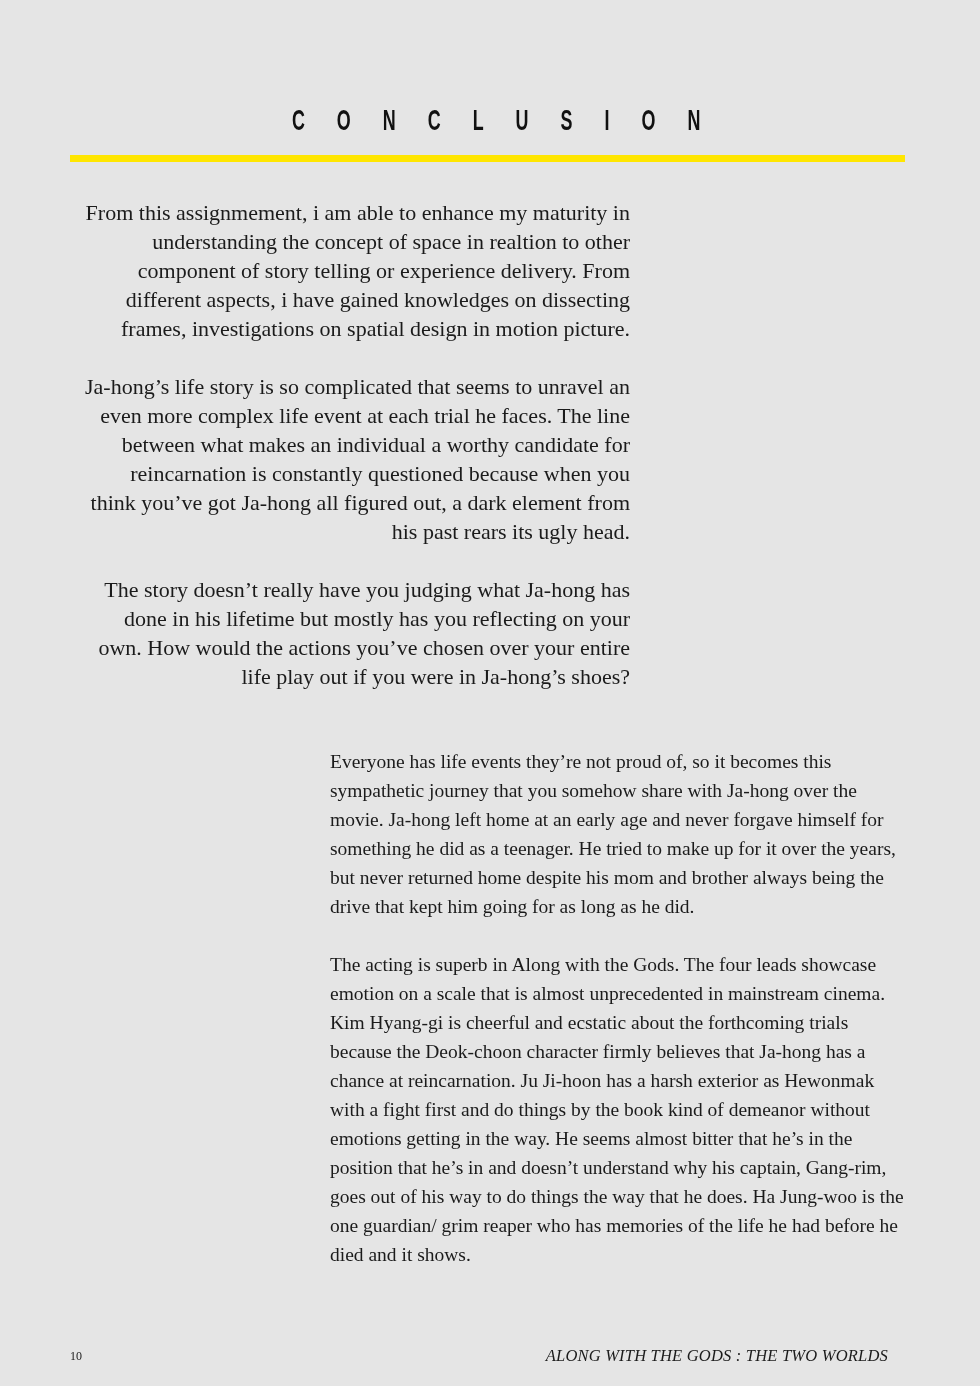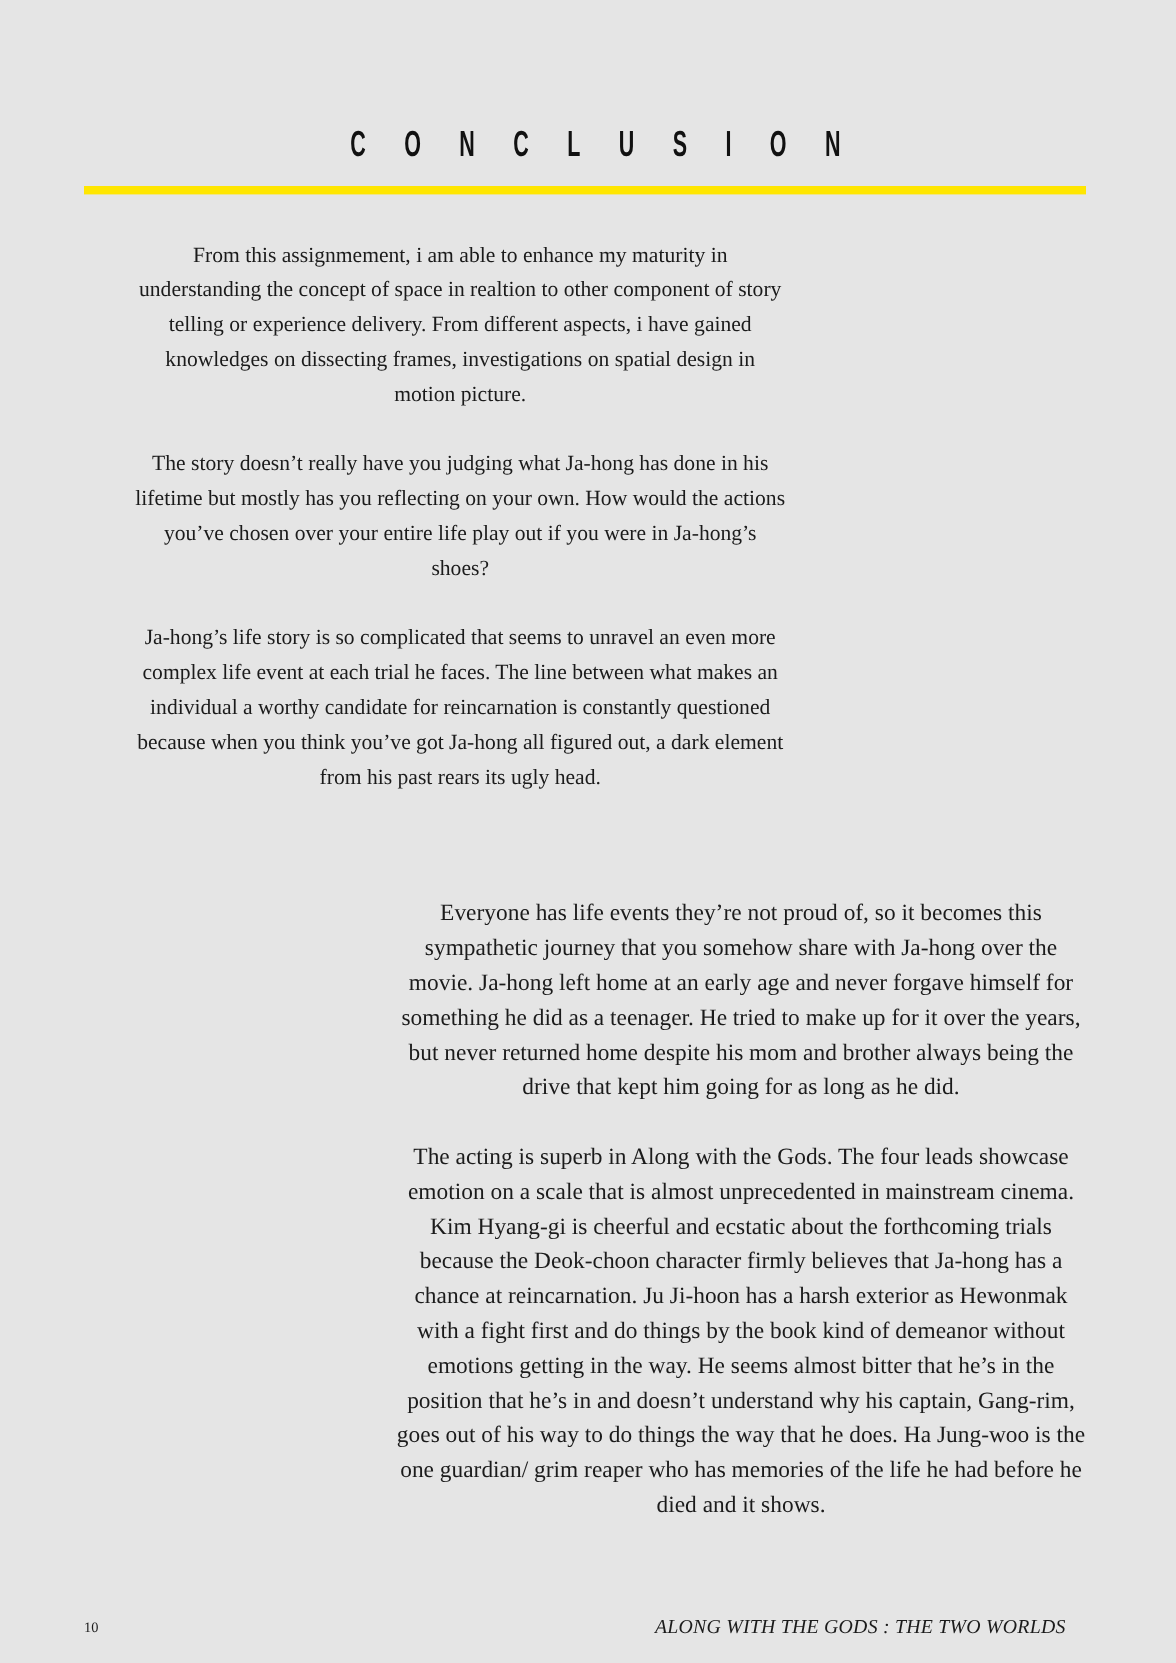--- a/index.html
+++ b/index.html
@@ -45,33 +45,32 @@
     left: 70px;
     width: 835px;
     height: 7px;
     background: #ffe600;
   }
   .col-left {
     position: absolute;
     top: 198px;
     left: 85px;
     width: 545px;
-    font-size: 18px;
+    font-size: 22px;
     line-height: 29px;
-    text-align: center;
-    margin-left: 26px;
+    text-align: right;
   }
   .col-right {
     position: absolute;
     top: 747px;
     left: 330px;
     width: 575px;
     font-size: 19.5px;
     line-height: 29px;
-    text-align: center;
+    text-align: left;
   }
   .col-left p, .col-right p {
     margin: 0 0 29px 0;
   }
   .footer-pagenum {
     position: absolute;
     left: 70px;
     bottom: 20px;
     font-size: 12px;
     line-height: 20px;
@@ -92,22 +91,22 @@
 <div class="page">
 
   <div class="heading-wrap">
     <span class="heading">CONCLUSION</span>
   </div>
 
   <div class="accent-rule" style="background-color: rgb(255, 230, 0);"></div>
 
   <div class="col-left">
     <p>From this assignmement, i am able to enhance my maturity in understanding the concept of space in realtion to other component of story telling or experience delivery. From different aspects, i have gained knowledges on dissecting frames, investigations on spatial design in motion picture.</p>
+    <p>Ja-hong’s life story is so complicated that seems to unravel an even more complex life event at each trial he faces. The line between what makes an individual a worthy candidate for reincarnation is constantly questioned because when you think you’ve got Ja-hong all figured out, a dark element from his past rears its ugly head.</p>
     <p>The story doesn’t really have you judging what Ja-hong has done in his lifetime but mostly has you reflecting on your own. How would the actions you’ve chosen over your entire life play out if you were in Ja-hong’s shoes?</p>
-    <p>Ja-hong’s life story is so complicated that seems to unravel an even more complex life event at each trial he faces. The line between what makes an individual a worthy candidate for reincarnation is constantly questioned because when you think you’ve got Ja-hong all figured out, a dark element from his past rears its ugly head.</p>
   </div>
 
   <div class="col-right">
     <p>Everyone has life events they’re not proud of, so it becomes this sympathetic journey that you somehow share with Ja-hong over the movie. Ja-hong left home at an early age and never forgave himself for something he did as a teenager. He tried to make up for it over the years, but never returned home despite his mom and brother always being the drive that kept him going for as long as he did.</p>
     <p>The acting is superb in Along with the Gods. The four leads showcase emotion on a scale that is almost unprecedented in mainstream cinema. Kim Hyang-gi is cheerful and ecstatic about the forthcoming trials because the Deok-choon character firmly believes that Ja-hong has a chance at reincarnation.  Ju Ji-hoon has a harsh exterior as Hewonmak with a fight first and do things by the book kind of demeanor without emotions getting in the way. He seems almost bitter that he’s in the position that he’s in and doesn’t understand why his captain, Gang-rim, goes out of his way to do things the way that he does. Ha Jung-woo is the one guardian/ grim reaper who has memories of the life he had before he died and it shows.</p>
   </div>
 
   <div class="footer-pagenum">10</div>
 
   <div class="footer-title">ALONG WITH THE GODS : THE TWO WORLDS</div>

